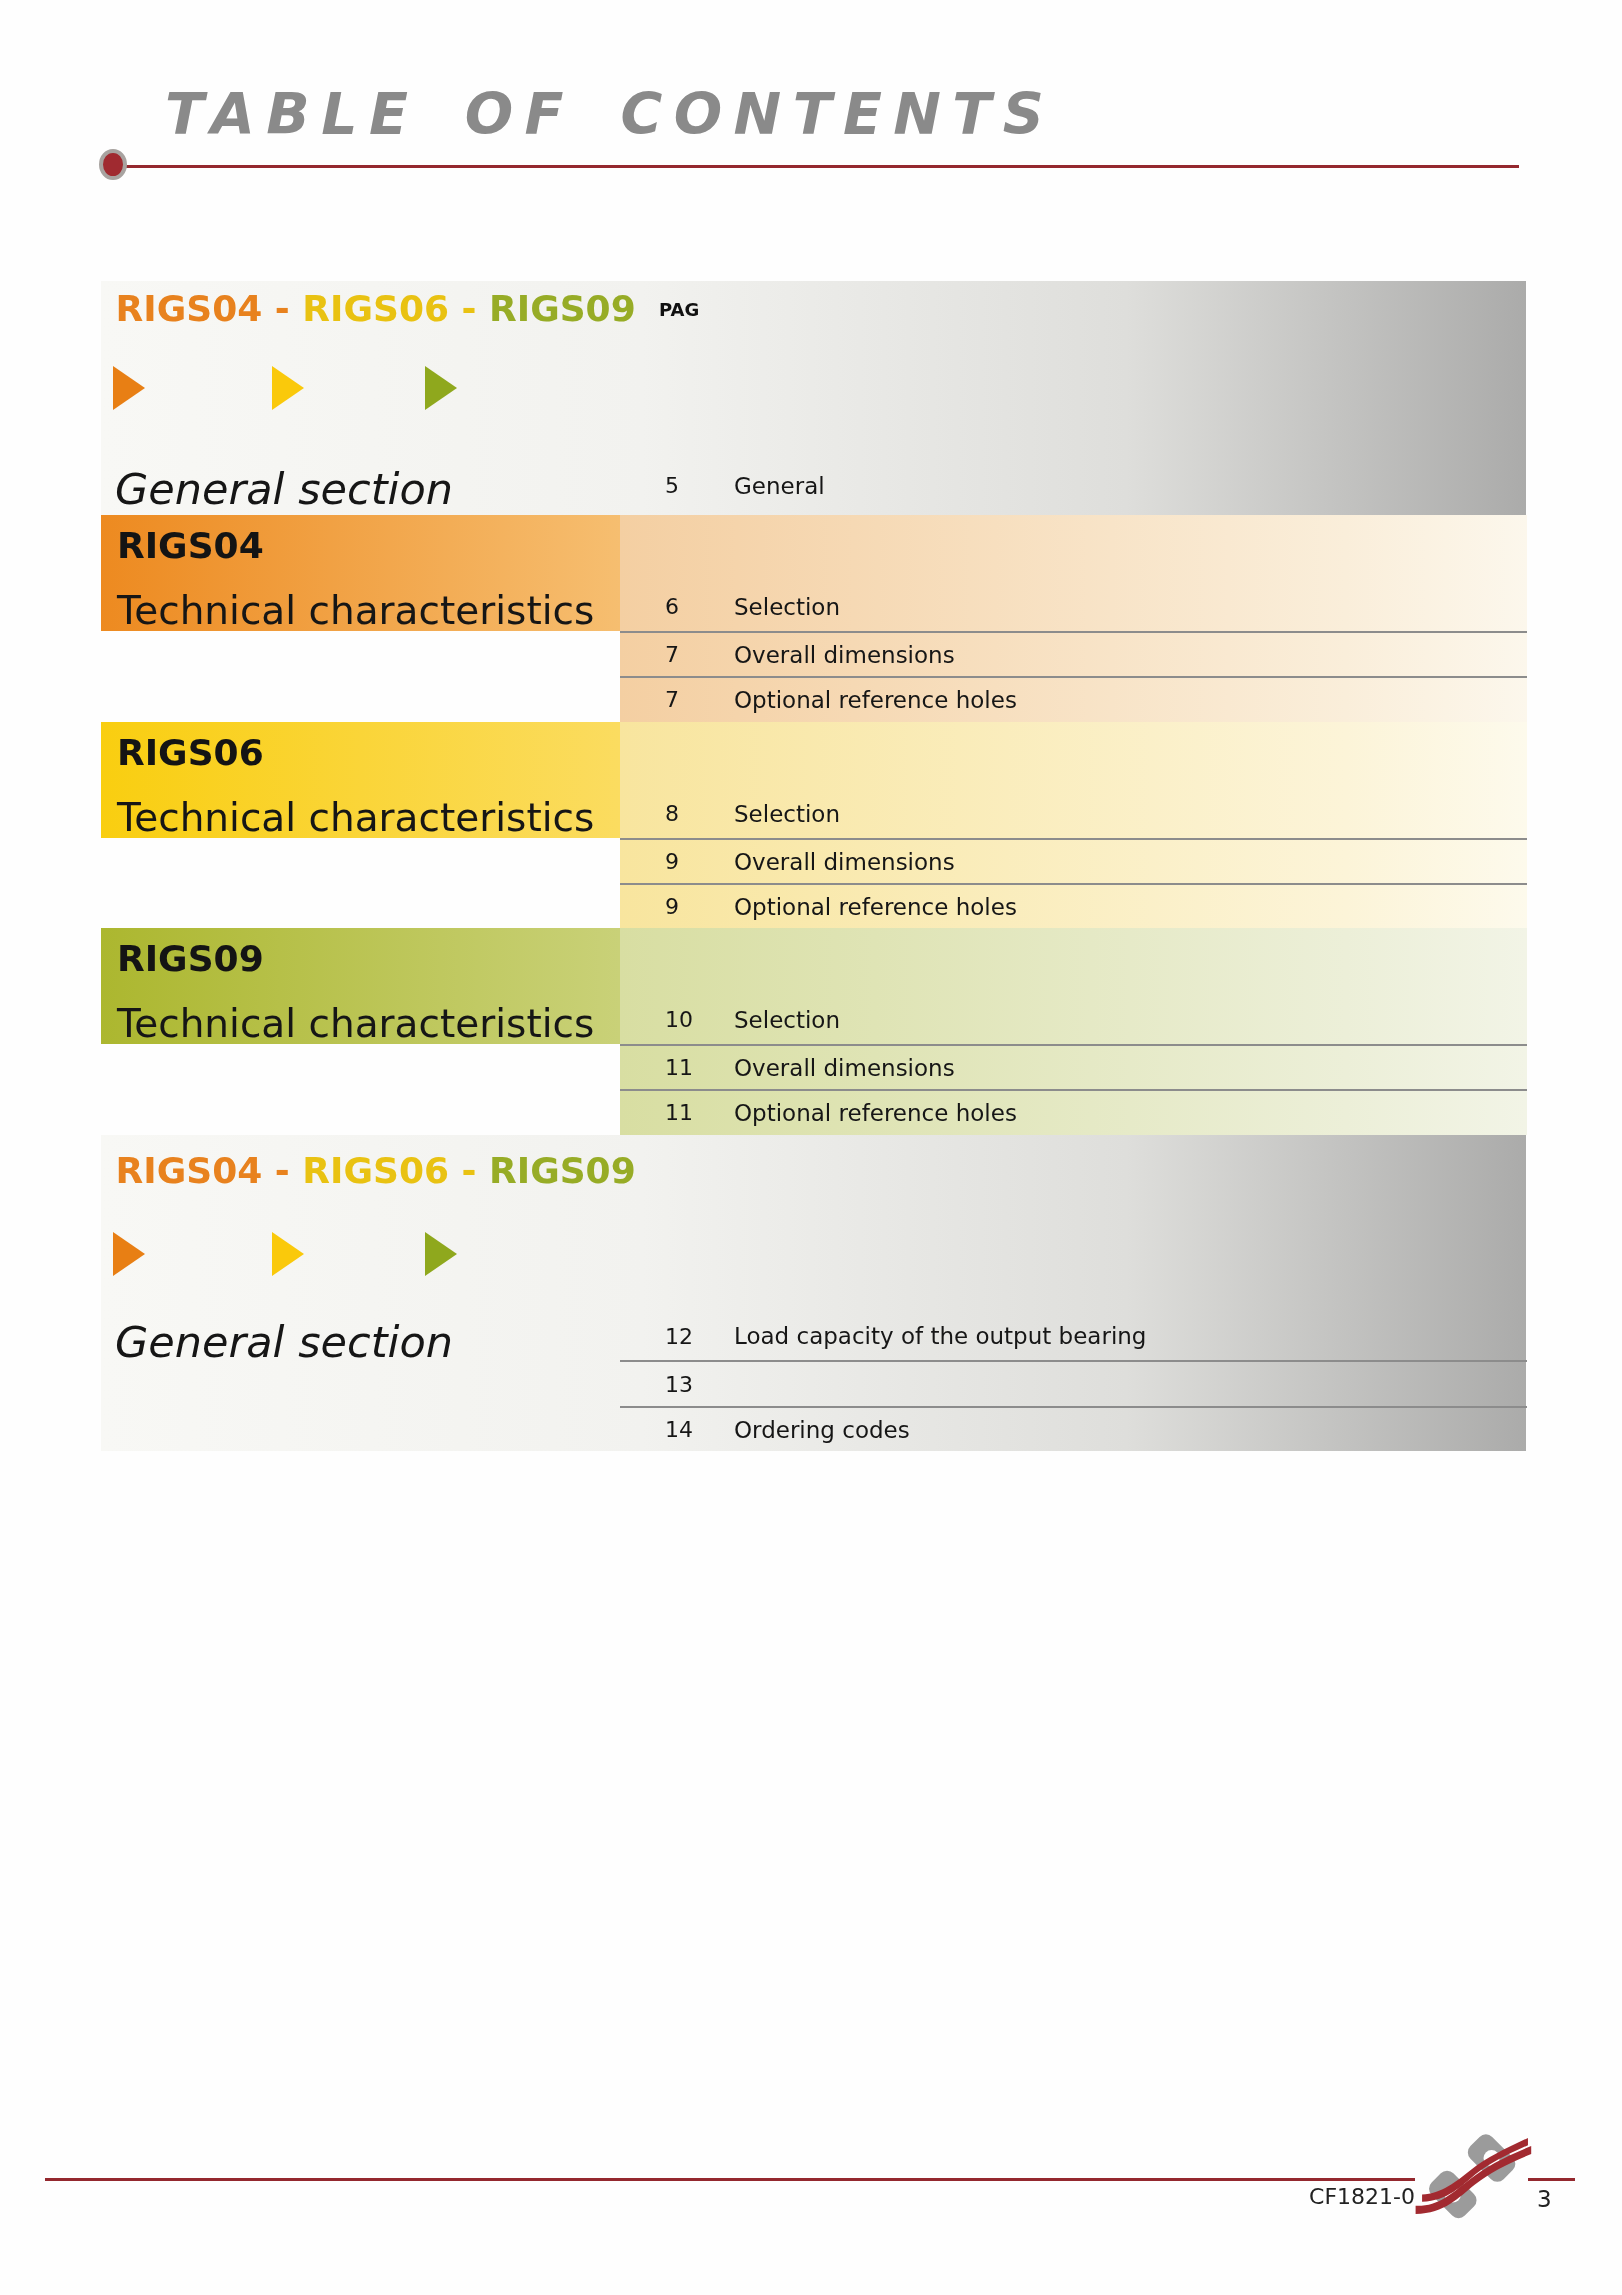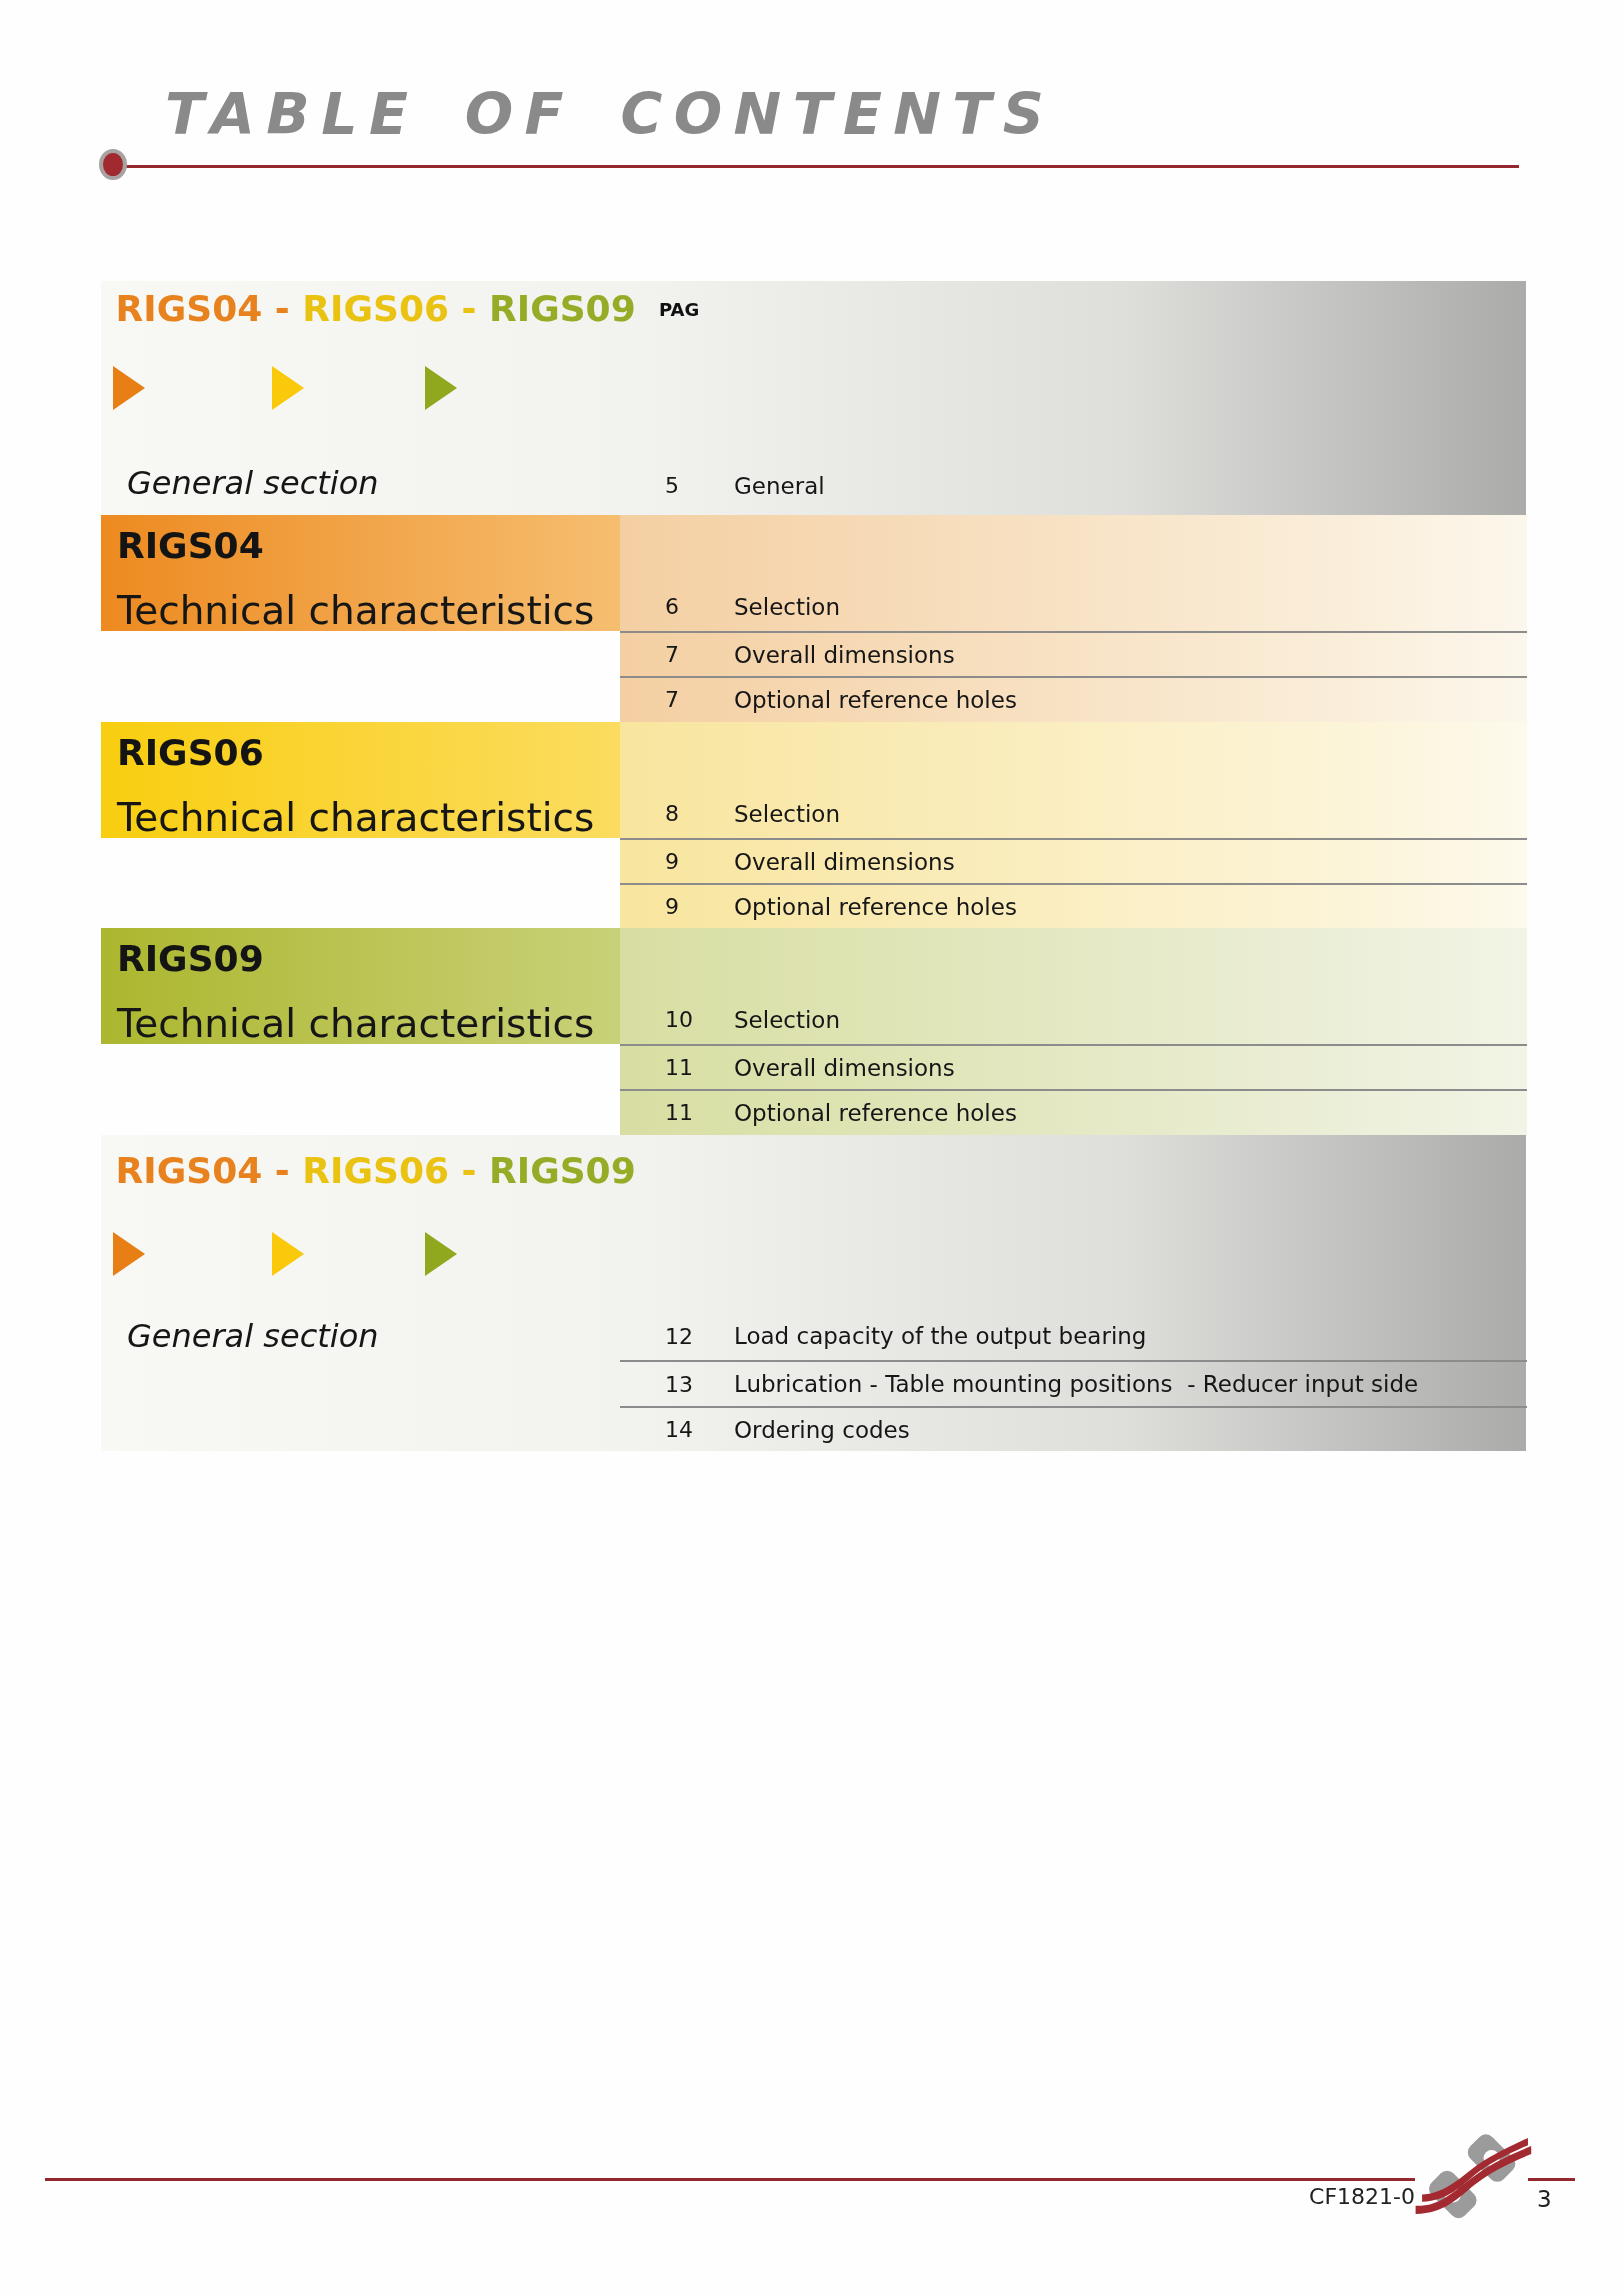--- a/index.html
+++ b/index.html
@@ -78,22 +78,22 @@
     width:0;height:0;
     border-top:22px solid transparent;
     border-bottom:22px solid transparent;
     border-left:32px solid;
   }
   .arrow.a-orange{border-left-color:#e87f14;}
   .arrow.a-yellow{border-left-color:#fac90b;}
   .arrow.a-green{border-left-color:#8fa81d;}
   .general-label{
     position:absolute;
-    left:26px;
-    font-size:32px;
+    left:14px;
+    font-size:43px;
     font-style:italic;
     color:#161616;
   }
 
   
   .toc-row{
     position:absolute;
     left:519px;
     width:907px;
     height:45px;
@@ -266,21 +266,20 @@
     <span class="arrow a-green" style="left:324px;top:97px;"></span>
 
     <span class="general-label" style="top:182px;">General section</span>
 
     <div class="toc-row" style="top:178px;height:46px;">
       <span class="num">12</span>
       <span class="lbl">Load capacity of the output bearing</span>
     </div>
     <div class="toc-row lined" style="top:225px;height:46px;">
       <span class="num">13</span>
-      <span class="lbl">Lubrication - Table mounting positions  - Reducer input side</span>
     </div>
     <div class="toc-row lined" style="top:271px;">
       <span class="num">14</span>
       <span class="lbl">Ordering codes</span>
     </div>
   </section>
 
   <div class="footer-line seg1"></div>
   <div class="footer-line seg2"></div>
   <span class="doc-code">CF1821-0</span>

